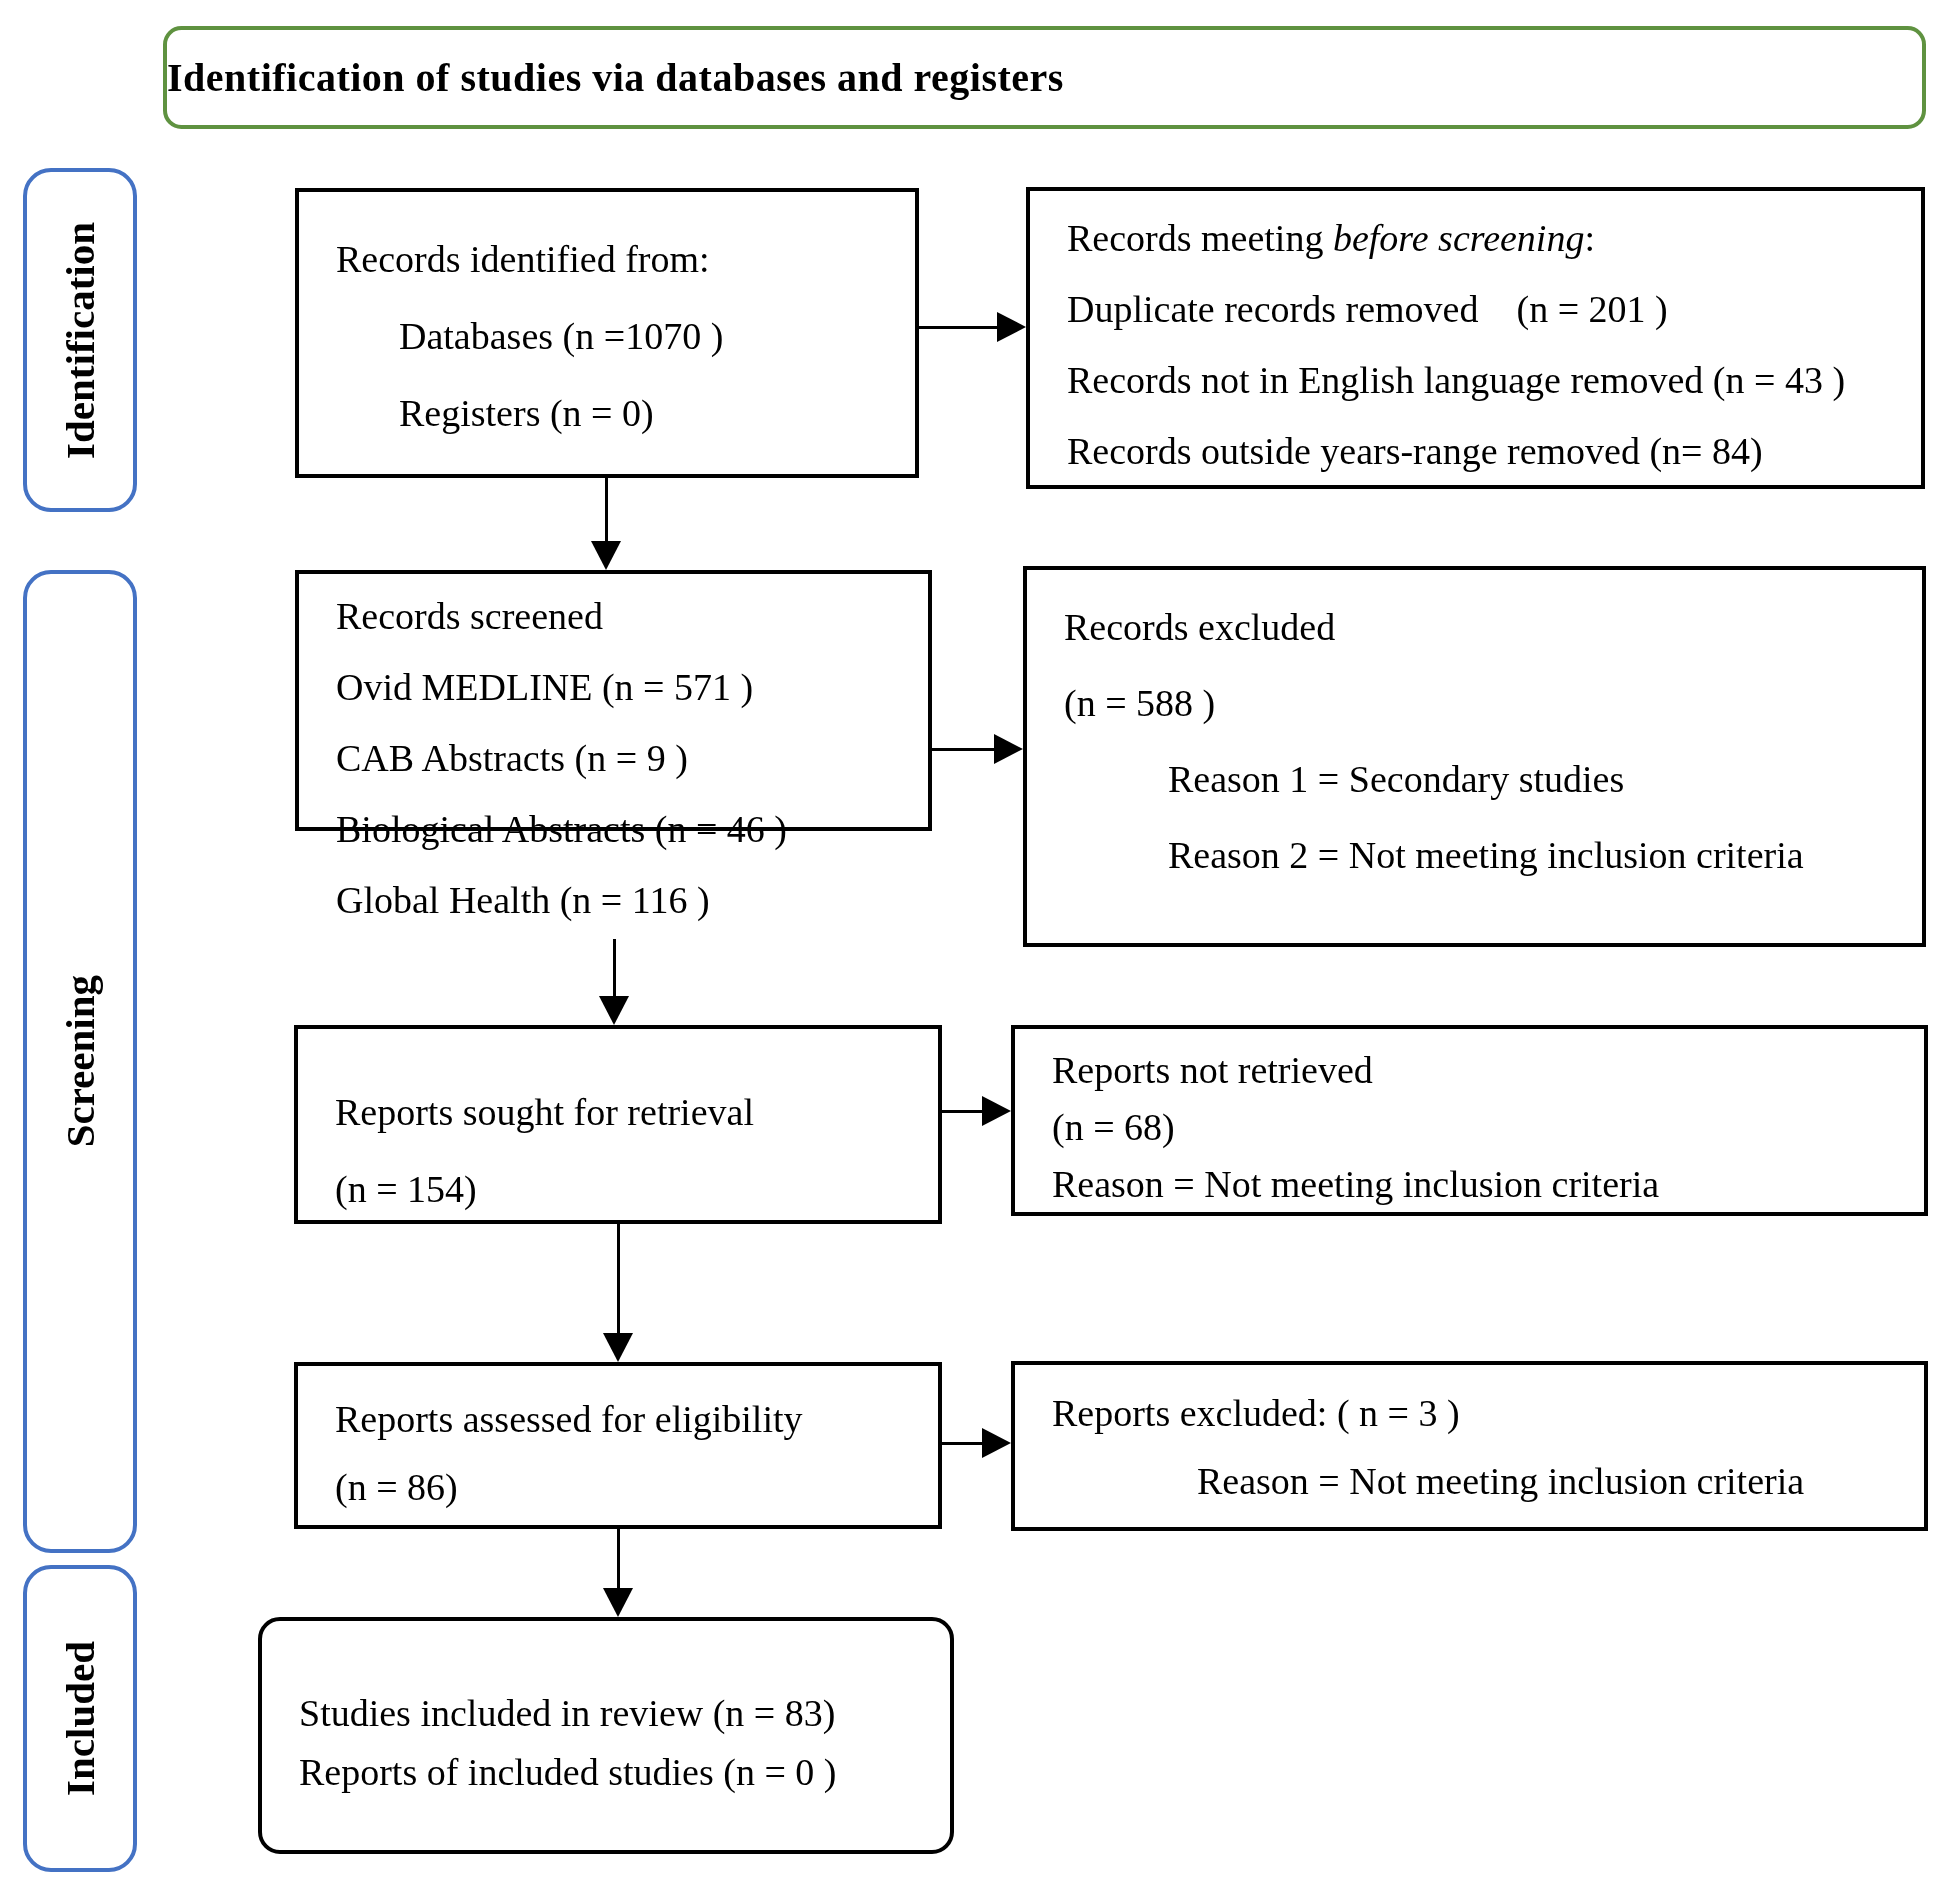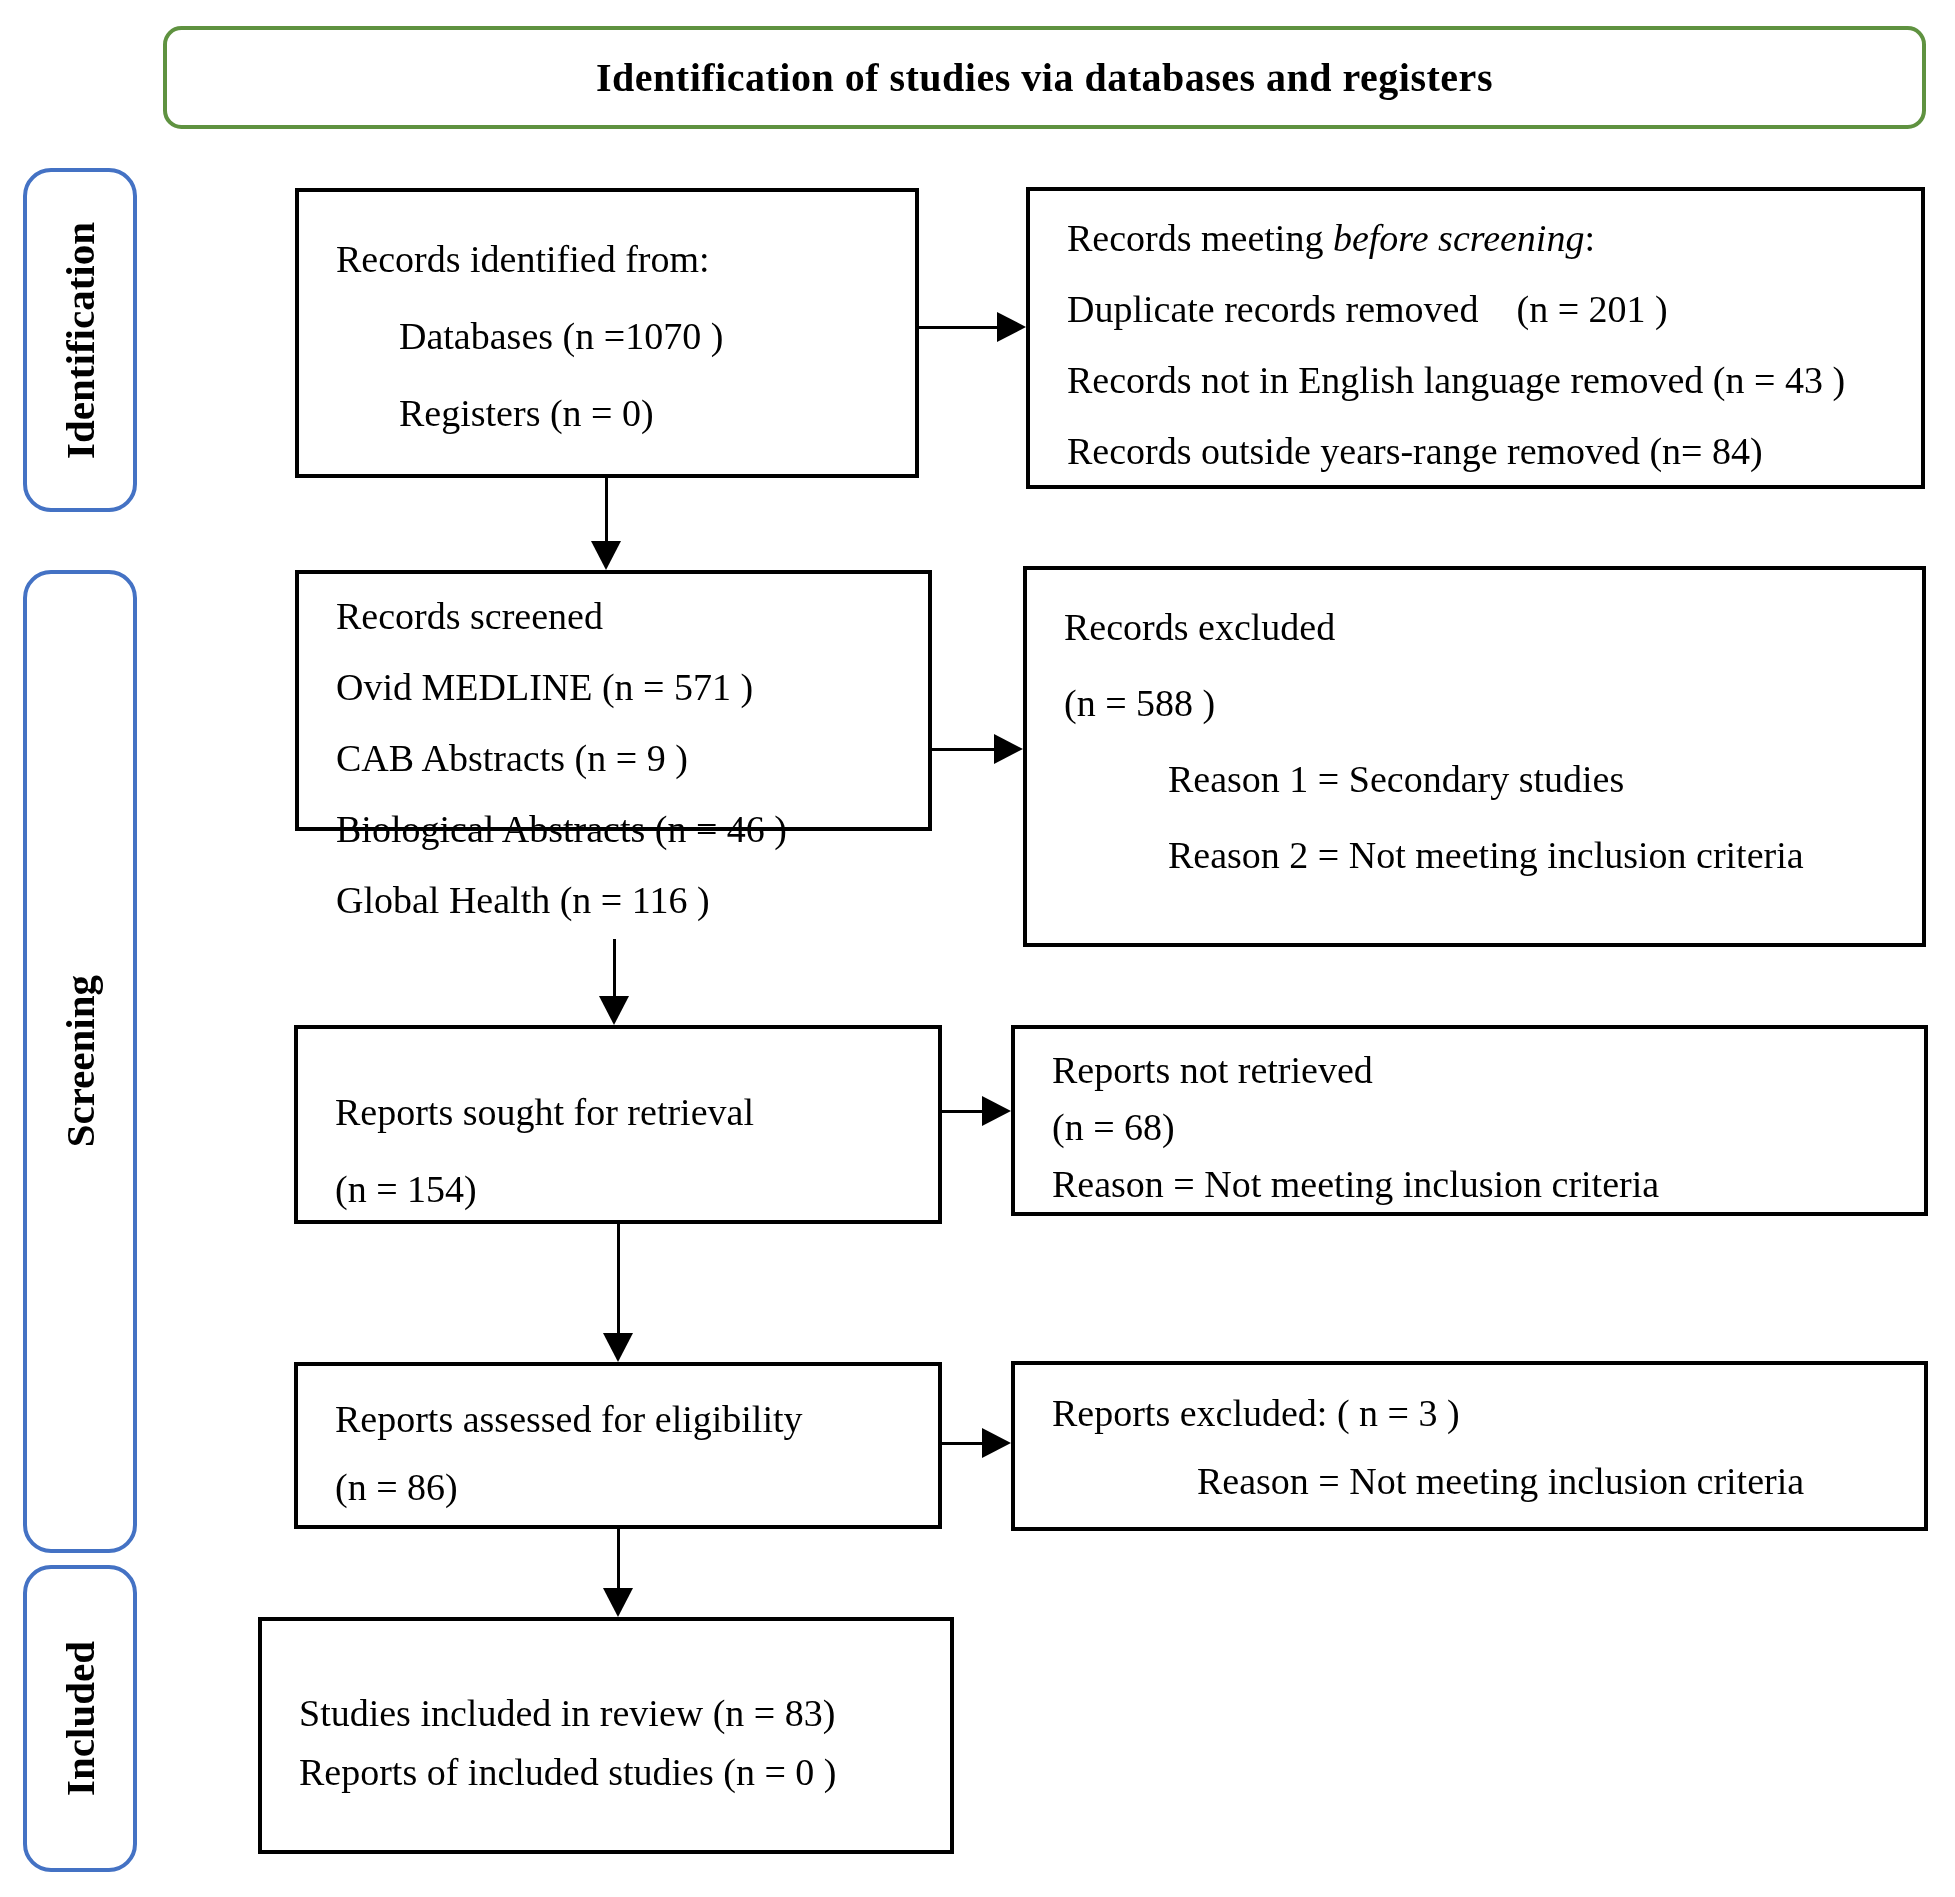--- a/index.html
+++ b/index.html
@@ -14,21 +14,21 @@
     background:var(--c-bg);
     font-family:"Liberation Serif","DejaVu Serif",serif;
     color:var(--c-black);
   }
   #diagram{position:relative;width:1955px;height:1897px;overflow:hidden;background:var(--c-bg);}
 
   
   .title-box{
     position:absolute;left:163px;top:25.6px;width:1763px;height:103px;
     box-sizing:border-box;border:4.8px solid var(--c-green);border-radius:18.4px;
-    display:flex;align-items:center;justify-content:center;
+    display:flex;align-items:center;justify-content:flex-start;
   }
   .title-text{font-size:40px;font-weight:bold;letter-spacing:0.5px;}
 
   
   .stage{
     position:absolute;left:23px;width:114px;
     box-sizing:border-box;border:4.8px solid var(--c-blue);border-radius:28px;
     display:flex;align-items:center;justify-content:center;
     background:var(--c-bg);
   }
@@ -52,21 +52,21 @@
   .ind3{padding-left:145px;}   
 
   #box-identified{left:295px;top:188px;width:624px;height:290px;padding-top:29px;line-height:77px;}
   #box-removed{left:1026px;top:187px;width:899px;height:302px;padding-top:11.6px;line-height:71px;}
   #box-screened{left:295px;top:570px;width:637px;height:261px;padding-top:6.8px;line-height:71px;}
   #box-excluded{left:1023px;top:566px;width:903px;height:381px;padding-top:19.3px;line-height:76px;}
   #box-sought{left:294px;top:1025px;width:648px;height:199px;padding-top:45px;line-height:77px;}
   #box-not-retrieved{left:1011px;top:1025px;width:917px;height:191px;padding-top:13px;line-height:57px;}
   #box-assessed{left:294px;top:1362px;width:648px;height:167px;padding-top:19.3px;line-height:68px;}
   #box-reports-excluded{left:1011px;top:1361px;width:917px;height:170px;padding-top:13.5px;line-height:68px;}
-  #box-included{left:258px;top:1617px;width:696px;height:237px;padding-top:63px;line-height:59px;}
+  #box-included{left:258px;top:1617px;width:696px;height:237px;padding-top:63px;line-height:59px;border-radius:22px;}
 
   .italic{font-style:italic;}
 
   
   .shaft-h{position:absolute;height:2.9px;background:var(--c-black);}
   .shaft-v{position:absolute;width:2.9px;background:var(--c-black);}
   .head-right{position:absolute;width:0;height:0;
     border-top:15.5px solid transparent;border-bottom:15.5px solid transparent;
     border-left:29px solid var(--c-black);}
   .head-down{position:absolute;width:0;height:0;

